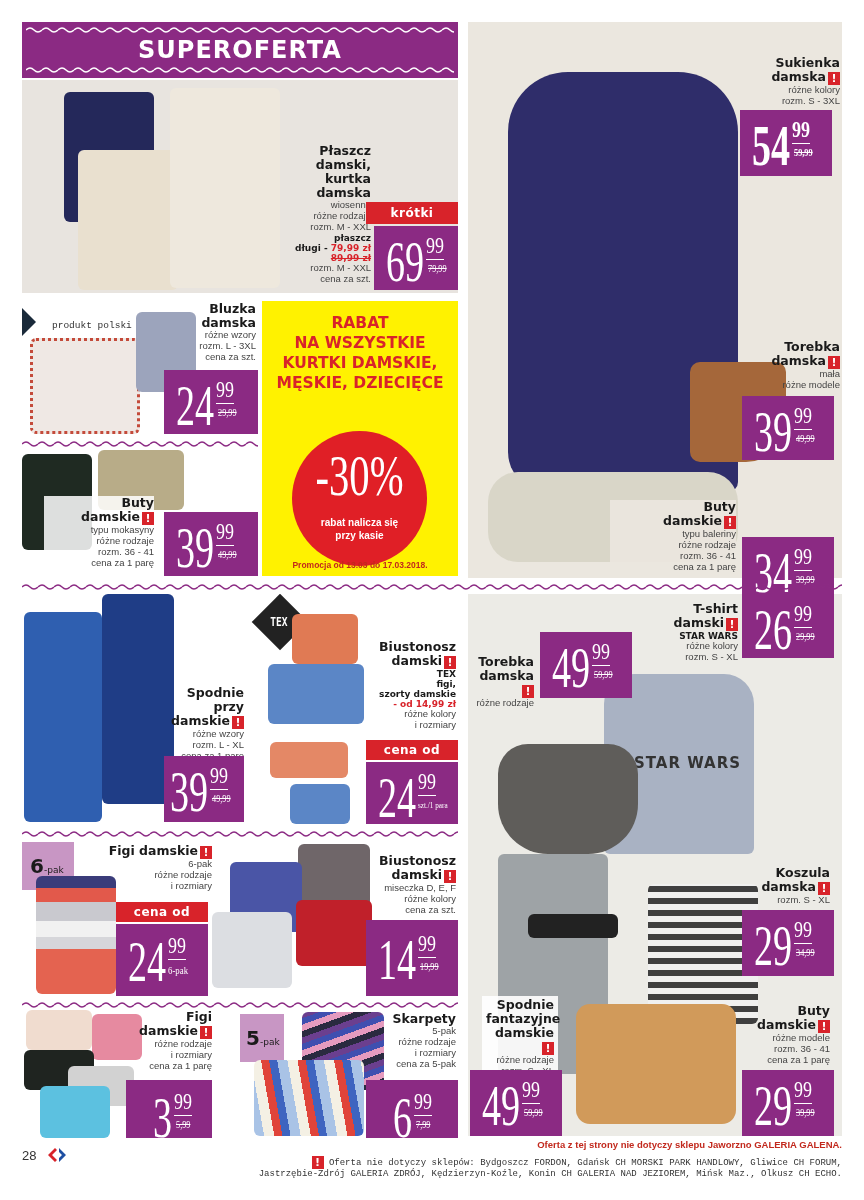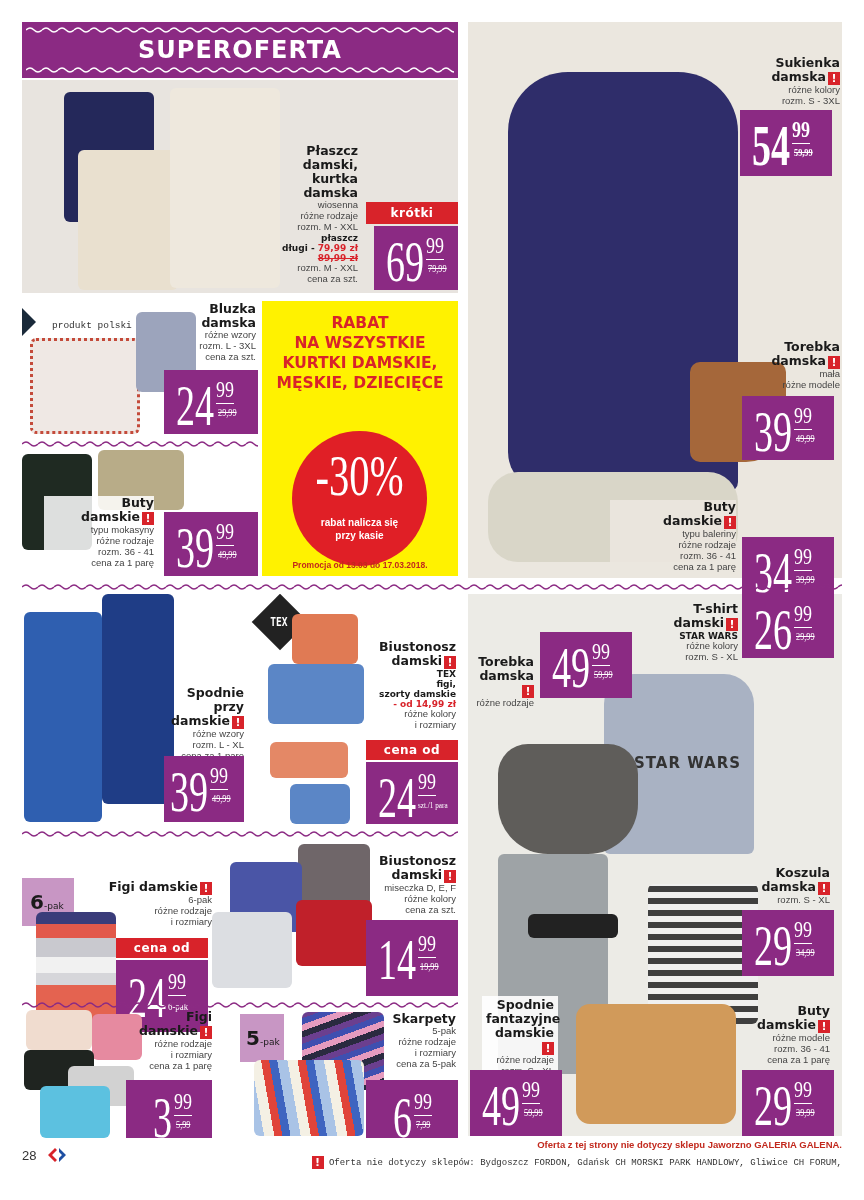--- a/index.html
+++ b/index.html
@@ -86,21 +86,21 @@
         <rect width="428" height="10" fill="url(#waveWhite)"></rect>
       </svg>
     </div>
 </div>
 
 <div class="panel" style="left:22px; top:80px; width:436px; height:213px; background:#e8e4df;">
   <div class="ph" style="left:42px; top:12px; width:90px; height:130px; background:#24285a;"></div>
   <div class="ph" style="left:56px; top:70px; width:100px; height:140px; background:#e9e0cf;"></div>
   <div class="ph" style="left:148px; top:8px; width:110px; height:200px; background:#eee8dd;"></div>
 
-  <div class="ptext" style="right:100px; top:64px; width:120px;">
+  <div class="ptext" style="right:87px; top:64px; width:120px;">
     <div class="name">Płaszcz</div>
     <div class="name">damski,</div>
     <div class="name">kurtka</div>
     <div class="name">damska</div>
     <div class="sub">wiosenna</div>
     <div class="sub">różne rodzaje</div>
     <div class="sub">rozm. M - XXL</div>
     <div class="sub-b">płaszcz</div>
     <div class="sub-b"><span>długi -</span> <span class="sub-red">79,99 zł</span></div>
     <div class="sub-red strike">89,99 zł</div>
@@ -268,21 +268,21 @@
     <span class="unit" style="left:52px; top:38px; font-size:9px;">szt./1 para</span>
   </div>
 </div>
 
 <div class="wave" style="left:22px; top:829px; width:436px;">
     <svg width="436" height="10">
       <rect width="436" height="10" fill="url(#wavePurple)"></rect>
     </svg>
   </div>
 
-<div class="panel" style="left:22px; top:840px; width:190px; height:160px;margin-top:36px;">
+<div class="panel" style="left:22px; top:840px; width:190px; height:160px;">
   <div class="pak-badge" style="left:0; top:2px; width:52px; height:48px; padding:12px 0 0 8px;">
     <span class="n">6</span><span class="l">-pak</span>
   </div>
   <div class="ph" style="left:14px; top:36px; width:80px; height:118px; background:linear-gradient(#3a3c7a 0 10%, #e2594b 10% 22%, #c9c9cf 22% 38%, #f1f1f1 38% 52%, #d6d6da 52% 62%, #e46350 62% 100%);"></div>
   <div class="ptext" style="right:0; top:4px; width:120px;">
     <div class="name"><span>Figi damskie</span><span class="excl">!</span></div>
     <div class="sub">6-pak</div>
     <div class="sub">różne rodzaje</div>
     <div class="sub">i rozmiary</div>
   </div>
@@ -432,13 +432,14 @@
 
 <div class="page-num">28</div>
 <svg class="logo" viewBox="0 0 20 18">
   <path d="M8 2 L1 9 L8 16 L10 14 L5 9 L10 4 Z" fill="#d8232a"></path>
   <path d="M12 2 L19 9 L12 16 L12 12 L15 9 L12 6 Z" fill="#1e4fa3"></path>
 </svg>
 
 <div class="footer-note" style="right:22px; top:1139px;">Oferta z tej strony nie dotyczy sklepu Jaworzno GALERIA GALENA.</div>
 <div class="footer-stores" style="right:22px; top:1156px; width:600px;">
   <div><span class="excl">!</span> <span>Oferta nie dotyczy sklepów: Bydgoszcz FORDON, Gdańsk CH MORSKI PARK HANDLOWY, Gliwice CH FORUM,</span></div>
+  <div>Jastrzębie-Zdrój GALERIA ZDRÓJ, Kędzierzyn-Koźle, Konin CH GALERIA NAD JEZIOREM, Mińsk Maz., Olkusz CH ECHO.</div>
 </div>
 
 </body></html>

